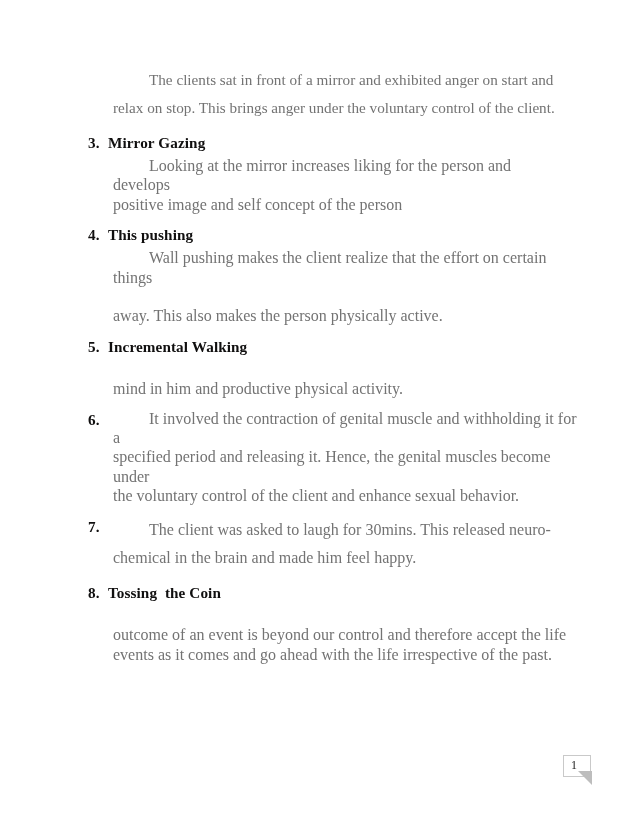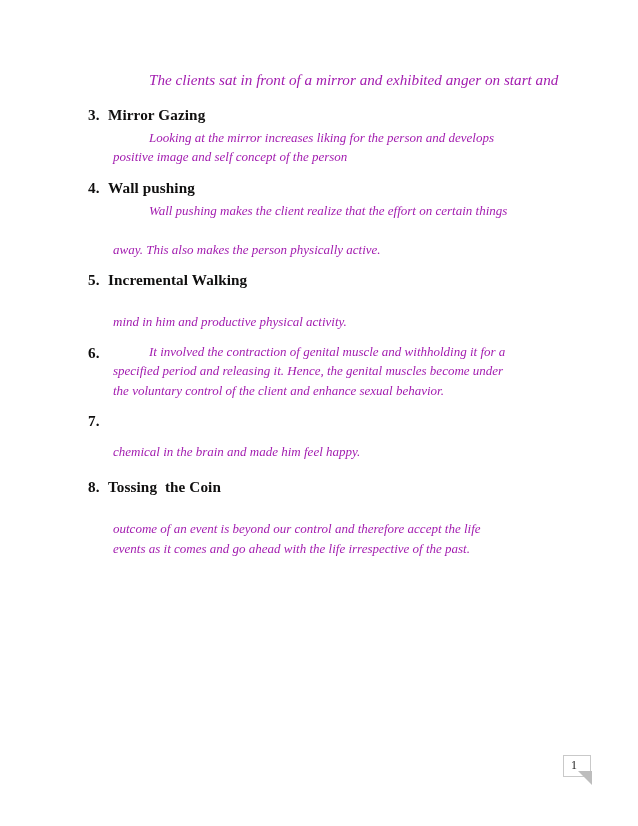--- a/index.html
+++ b/index.html
@@ -28,22 +28,21 @@
     position: absolute;
     left: 88px;
     top: 66px;
     width: 484px;
   }
 
   .para {
     margin: 0;
     font-size: 15.2px;
     text-align: left;
-    color: #a21caf;
-    font-style: italic;
+    color: #737373;
   }
 
   
   .intro {
     margin-left: 25px;
     width: 449px;
     line-height: 28px;
   }
   .indent {
     display: inline-block;
@@ -72,21 +71,21 @@
   }
   .head-text {
     display: inline-block;
     margin-left: 20px;
   }
 
   .item-body {
     margin-left: 25px;
     margin-top: 3px;
     width: 449px;
-    font-size: 13px;
+    font-size: 16px;
     line-height: 19.4px;
   }
   .item-body.loose {
     line-height: 28px;
     margin-top: 6px;
   }
 
   .wide {
     width: 470px;
   }
@@ -128,42 +127,43 @@
 </style>
 </head>
 <body>
 
 <div id="page">
 
   <div class="content">
 
     <p class="para intro">
       <span class="indent"></span><span>The clients sat in front of a mirror and exhibited anger on start and</span><br>
+      <span>relax on stop. This brings anger under the voluntary control of the client.</span>
     </p>
 
     <div id="list-container">
         <div class="item">
           <div class="item-head"><span class="num">3.</span><span class="head-text">Mirror Gazing</span></div>
           <p class="para item-body"><span class="indent"></span><span>Looking at the mirror increases liking for the person and develops</span><br><span>positive image and self concept of the person</span></p>
         </div>
         <div class="item">
-          <div class="item-head"><span class="num">4.</span><span class="head-text">Wall pushing</span></div>
+          <div class="item-head"><span class="num">4.</span><span class="head-text">This pushing</span></div>
           <p class="para item-body wide"><span class="indent"></span><span>Wall pushing makes the client realize that the effort on certain things</span><br><br><span>away. This also makes the person physically active.</span></p>
         </div>
         <div class="item">
           <div class="item-head"><span class="num">5.</span><span class="head-text">Incremental Walking</span></div>
           <p class="para item-body"><span class="indent"></span><br><span>mind in him and productive physical activity.</span></p>
         </div>
         <div class="item">
           <div class="item-head"><span class="num">6.</span></div>
           <p class="para item-body wide"><span class="indent"></span><span>It involved the contraction of genital muscle and withholding it for a</span><br><span>specified period and releasing it. Hence, the genital muscles become under</span><br><span>the voluntary control of the client and enhance sexual behavior.</span></p>
         </div>
         <div class="item">
           <div class="item-head"><span class="num">7.</span></div>
-          <p class="para item-body loose"><span class="indent"></span><br><span>chemical in the brain and made him feel happy.</span></p>
+          <p class="para item-body loose"><span class="indent"></span><span>The client was asked to laugh for 30mins. This released neuro-</span><br><span>chemical in the brain and made him feel happy.</span></p>
         </div>
         <div class="item">
           <div class="item-head"><span class="num">8.</span><span class="head-text">Tossing  the Coin</span></div>
           <p class="para item-body wide"><span class="indent"></span><br><span>outcome of an event is beyond our control and therefore accept the life</span><br><span>events as it comes and go ahead with the life irrespective of the past.</span></p>
         </div>
       </div>
 
   </div>
 
   <div id="pagenum-box">

